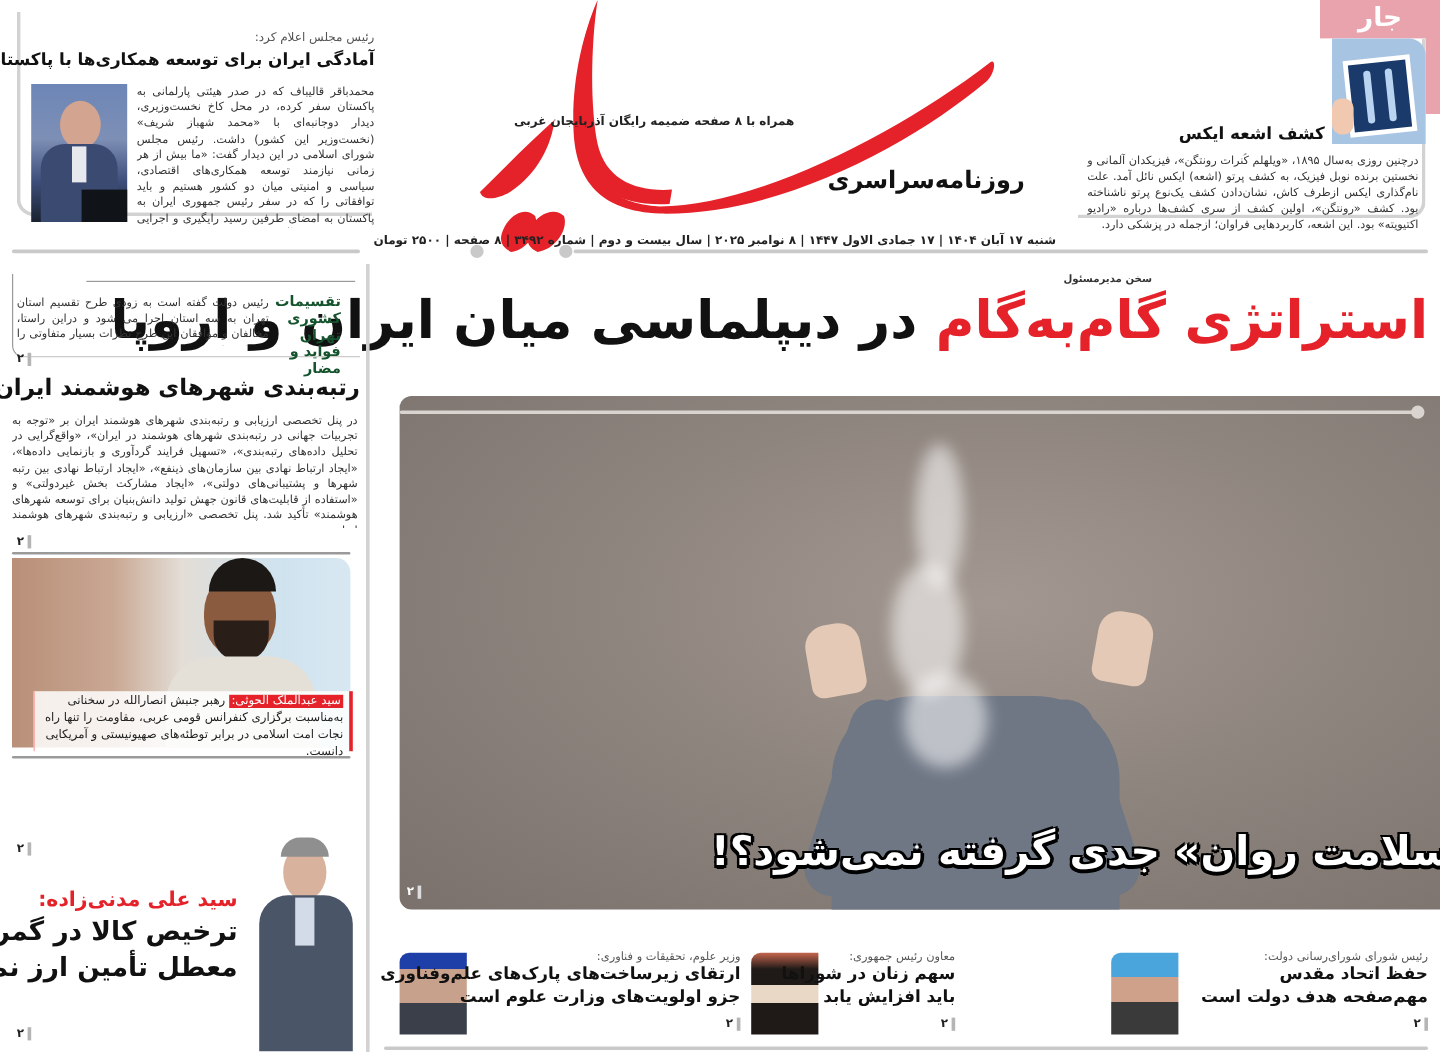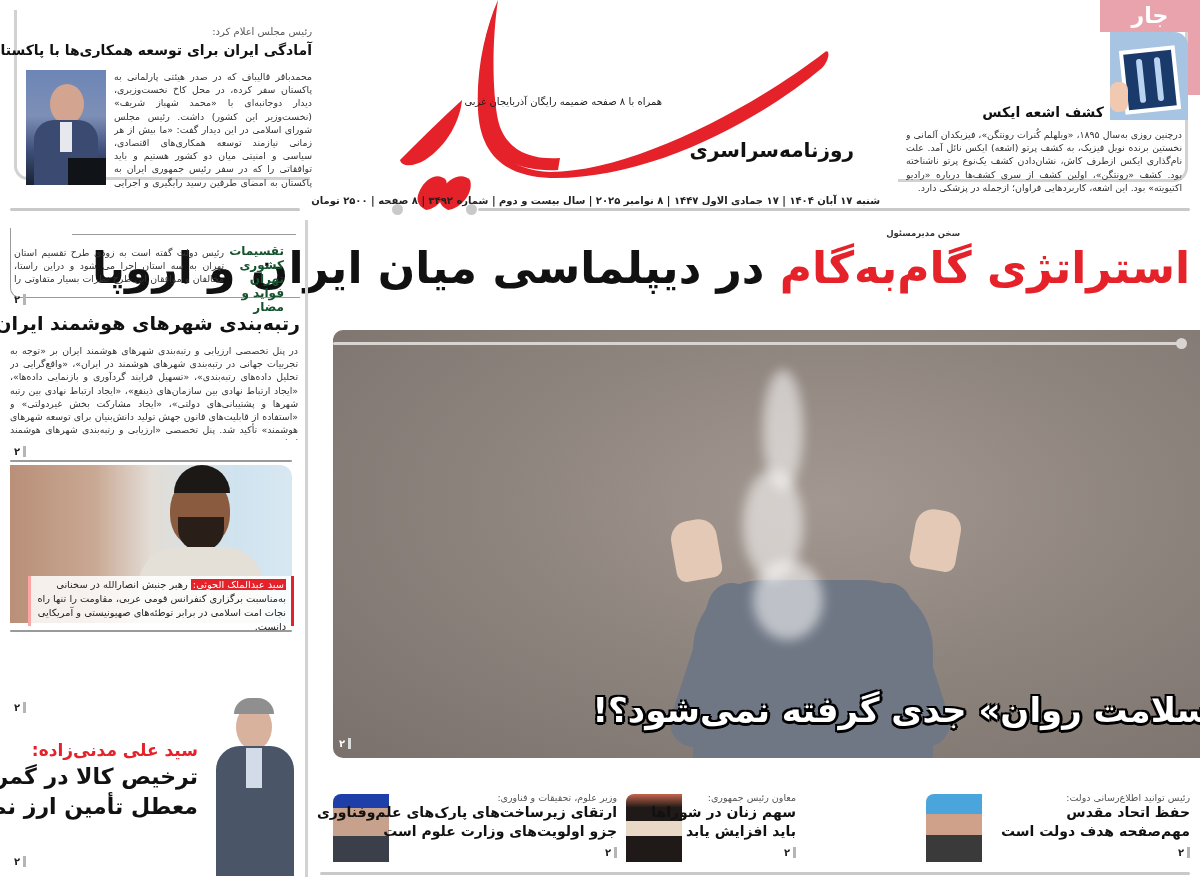--- a/index.html
+++ b/index.html
@@ -9,21 +9,21 @@
   .abs { position: absolute; }
   .rule-h { position: absolute; height: 3px; background: #c9c9c9; border-radius: 2px; }
   .dot { position: absolute; width: 11px; height: 11px; border-radius: 50%; background: #c9c9c9; }
   .pageref { font-family: "DejaVu Sans", sans-serif; font-size: 10px; font-weight: bold; color: #222; border-right: 3px solid #b5b5b5; padding-right: 3px; line-height: 11px; display: inline-block; direction: ltr; }
 
   
   #box-tl { left: 14px; top: 10px; width: 296px; height: 170px; border: 3px solid #d2d2d2; border-right: none; border-top: none; border-radius: 0 0 0 14px; }
   .kicker { font-size: 10px; color: #555; }
   .hl-sm { font-weight: bold; font-size: 14px; color: #111; }
   .body-txt { font-size: 9.4px; line-height: 13.2px; color: #333; text-align: justify; }
-  .tagline { font-size: 10px; font-weight: normal; color:#222; }
+  .tagline { font-size: 10px; font-weight: bold; color:#222; }
   .paper-type { font-size: 20px; font-weight: bold; color:#111; letter-spacing: -0.5px; }
   .issue-line { font-size: 10px; font-weight: bold; color:#222; white-space: nowrap; }
 
   
   #jar-tab { left: 1100px; top: 0; width: 100px; height: 32px; background: #e9a3ad; color:#fff; font-weight:bold; font-size:22px; text-align:center; line-height:32px; letter-spacing: 6px; }
   #jar-tab-side { left: 1188px; top: 0; width: 12px; height: 95px; background:#e9a3ad; }
   #box-tr { left: 898px; top: 32px; width: 290px; height: 150px; border: 3px solid #d2d2d2; border-left: none; border-top: none; border-radius: 0 0 14px 0; }
   #xray { left: 1110px; top: 32px; width: 78px; height: 88px; background: #a7c4e2; border-radius: 0 14px 0 0; overflow:hidden; }
   #xray .film { position:absolute; left: 12px; top: 16px; width: 56px; height: 64px; background: #fff; transform: rotate(-6deg); }
   #xray .film .inner { position:absolute; left:4px; top:4px; right:4px; bottom:4px; background:#1a3a6b; }
@@ -45,21 +45,21 @@
 
   
   #col-left { left: 10px; top: 220px; width: 298px; height: 657px; border-right: 3px solid #d2d2d2; }
   #editor-box { left: 10px; top: 228px; width: 290px; height: 70px; border: 1.5px solid #9a9a9a; border-radius: 0 0 0 10px; border-top:none; border-right:none; }
   .editor-title { font-size: 12px; font-weight: bold; line-height: 14px; color: #14532d; text-align: right; }
   .hl-md { font-weight: bold; font-size: 19px; color: #111; letter-spacing: -0.5px; }
   .hl-lg { font-weight: 900; font-size: 22px; color: #111; line-height: 30px; }
 
   #houthi-photo { left: 10px; top: 465px; width: 282px; height: 158px; border-radius: 0 12px 0 0; overflow:hidden;
     background: linear-gradient(90deg, #b98f78 0%, #c9a893 30%, #e3ddd6 50%, #cfe3ef 80%, #d8e8f2 100%); }
-  #houthi-caption { left: 28px; top: 576px; width: 266px; height: 50px; background: rgba(255,255,255,0.85); border-left: 3px solid #fca5a5; border-right: 3px solid #e52229; padding: 2px 5px; font-size: 9.8px; line-height: 14px; color:#222; }
+  #houthi-caption { left: 28px; top: 576px; width: 266px; height: 50px; background: rgba(255,255,255,0.85); border-left: 1px solid #fca5a5; border-right: 3px solid #e52229; padding: 2px 5px; font-size: 9.8px; line-height: 14px; color:#222; }
   #houthi-caption .name { background:#e52229; color:#fff; padding: 0 2px; }
 
   
   .bstory { position:absolute; top: 790px; height: 76px; }
   .bstory .thumb { position:absolute; top: 4px; width: 56px; height: 68px; border-radius: 8px 0 0 0; overflow:hidden; }
   .bstory .txt { position:absolute; top: 2px; text-align:right; }
   .bstory .kick { font-size: 9.5px; color:#555; }
   .bstory .hl { font-size: 14px; font-weight: bold; color:#111; line-height: 19px; }
 </style>
 </head>
@@ -178,21 +178,21 @@
   <div class="hl-lg" style="white-space:nowrap;">ترخیص کالا در گمرک</div>
   <div class="hl-lg" style="white-space:nowrap;">معطل تأمین ارز نمی‌شود</div>
 </div>
 <div class="abs pageref" style="left:14px; top:856px;">۲</div>
 
 <div class="rule-h" style="left:320px; top:872px; width:870px;"></div>
 
 <div class="bstory" style="left:926px; width:264px;">
   <div class="thumb" style="left:0; background:linear-gradient(180deg,#4aa5dc 0%,#4aa5dc 30%,#cfa08a 30%,#cfa08a 60%,#3a3a3a 60%);"></div>
   <div class="txt" style="right:0;">
-    <div class="kick">رئیس توانید اطلاع‌رسانی دولت:</div>
+    <div class="kick">رئیس شورای شورای‌رسانی دولت:</div>
     <div class="hl">حفظ اتحاد مقدس</div>
     <div class="hl">مهم‌صفحه هدف دولت است</div>
     <div class="pageref" style="margin-top:2px;">۲</div>
   </div>
 </div>
 
 <div class="bstory" style="left:626px; width:170px;">
   <div class="thumb" style="left:0; background:linear-gradient(180deg,#c4654d 0%,#1f1a18 20%,#1f1a18 40%,#e9d8c6 40%,#e9d8c6 62%,#1f1a18 62%);"></div>
   <div class="txt" style="right:0;">
     <div class="kick">معاون رئیس جمهوری:</div>

